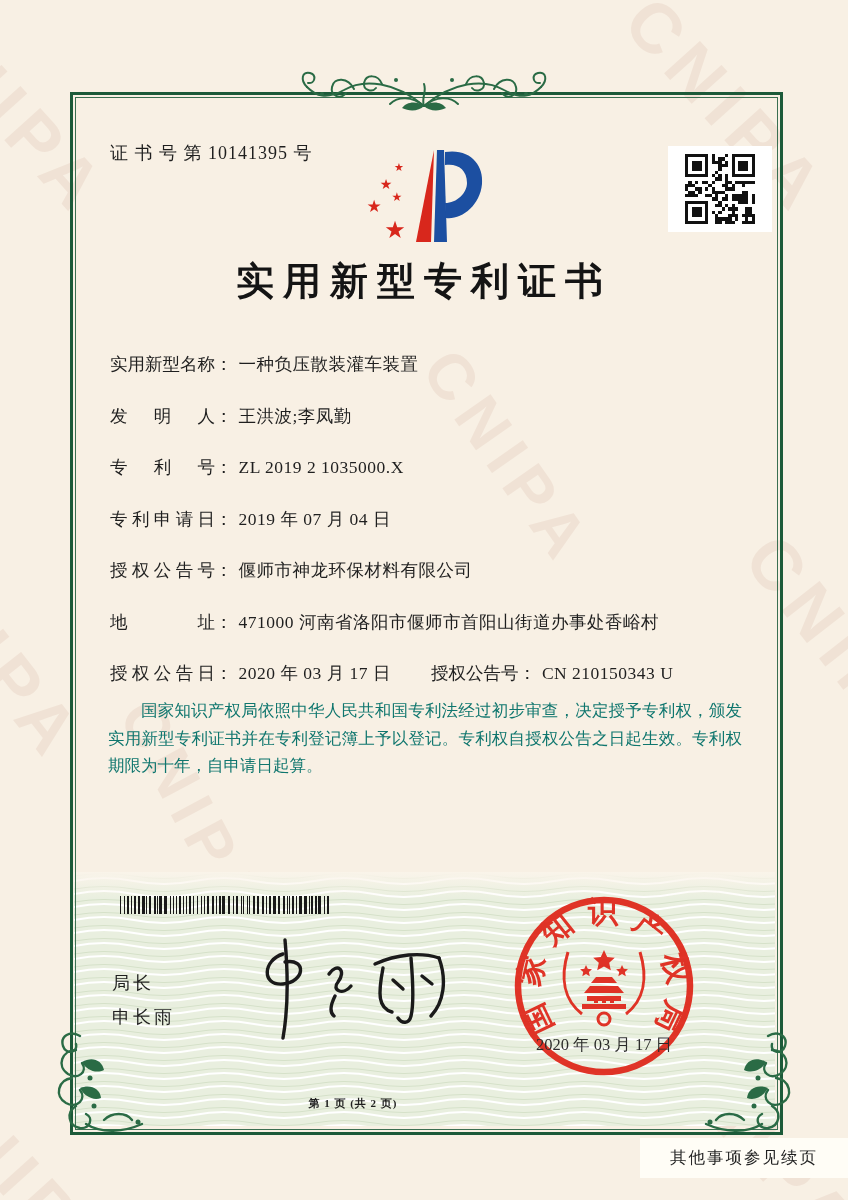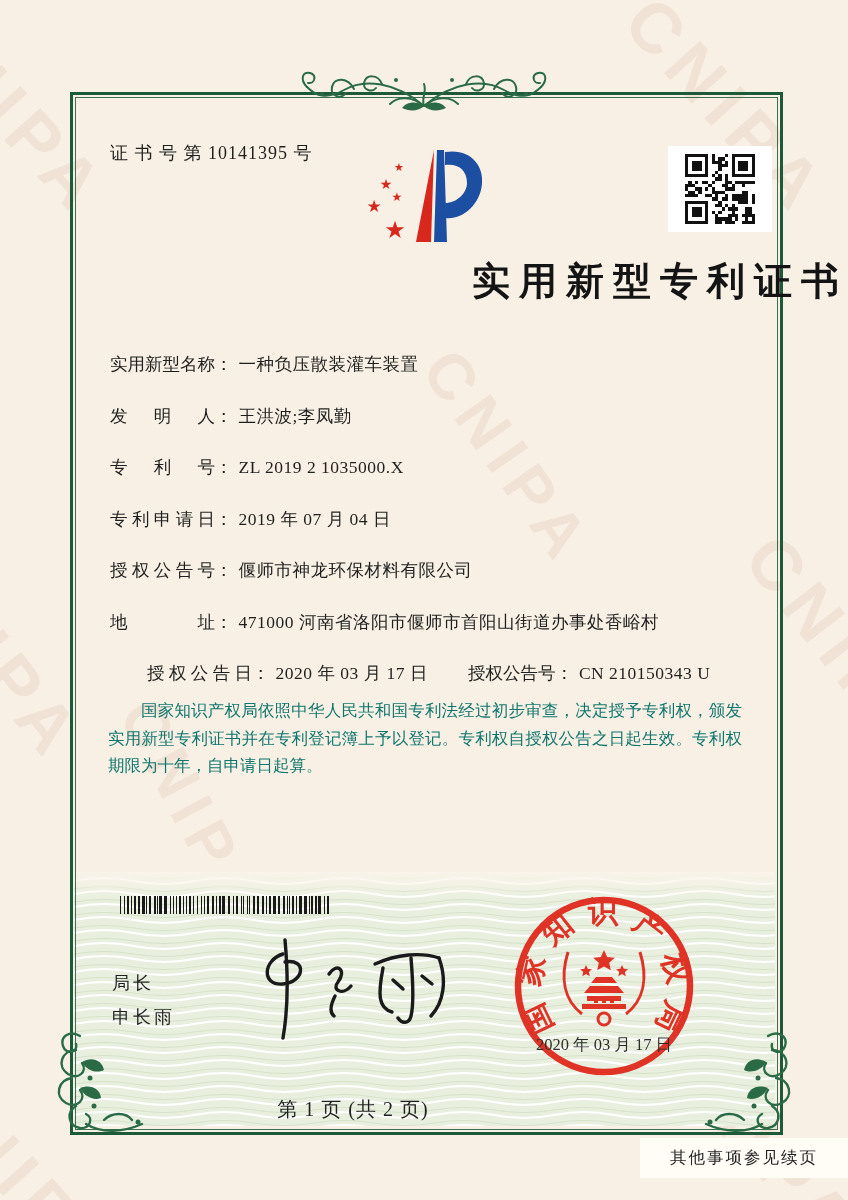--- a/index.html
+++ b/index.html
@@ -23,45 +23,45 @@
   }
   .frame-inner{position:absolute;left:2px;top:2px;right:2px;bottom:2px;border:1px solid #3a6f51;}
   .ornament{position:absolute;z-index:4;pointer-events:none;}
   
   .content{position:absolute;left:0;top:0;width:848px;height:1200px;z-index:5;}
   .cert-no{position:absolute;left:110px;top:141px;font-size:18px;letter-spacing:1px;}
   .logo{position:absolute;left:350px;top:138px;}
   .qr-box{position:absolute;left:668px;top:146px;width:104px;height:86px;background:#ffffff;
           display:flex;align-items:center;justify-content:center;}
   .title{
-    position:absolute;left:0;top:256px;width:848px;text-align:right;
+    position:absolute;left:0;top:256px;width:848px;text-align:center;
     font-size:38px;font-weight:bold;letter-spacing:9px;color:#141414;
   }
   .fields{position:absolute;left:110px;top:350px;width:640px;font-size:17.5px;}
   .frow{display:flex;margin-bottom:23.5px;line-height:28px;}
   .flabel{
     display:inline-block;width:105px;text-align:justify;text-align-last:justify;
     flex:0 0 105px;letter-spacing:0;
   }
   .fcolon{flex:0 0 auto;}
   .fvalue{margin-left:6px;letter-spacing:.5px;}
-  .grant{display:flex;margin-left:37px;}
+  .grant{display:flex;}
   .gpair{display:flex;line-height:28px;}
   .gpair.second{margin-left:40px;}
   .paras{
     position:absolute;left:108px;top:697px;width:634px;
     font-size:16.5px;line-height:27.5px;text-align:justify;color:#0f766e;
   }
   .paras p{margin:0;text-indent:2em;}
   .barcode{position:absolute;left:120px;top:896px;}
   .signoff{position:absolute;left:112px;top:966px;font-size:18px;letter-spacing:3px;}
   .signoff .line{line-height:34px;}
   .sig-svg{position:absolute;left:225px;top:932px;}
   .seal{position:absolute;left:502px;top:886px;}
-  .page-num{position:absolute;left:0;top:1096px;width:706px;text-align:center;font-size:20px;letter-spacing:1px;}
+  .page-num{position:absolute;left:0;top:1096px;width:706px;text-align:center;font-size:11px;letter-spacing:1px;font-weight:bold;}
   .note{
     position:absolute;left:0;top:1138px;width:848px;text-align:right;
   }
   .note span{
     display:inline-block;background:#fffdf6;padding:9px 30px;font-size:16.5px;letter-spacing:2px;
   }
   .green-stroke{stroke:#2a6b45;fill:none;stroke-linecap:round;}
 </style>
 </head>
 <body>

